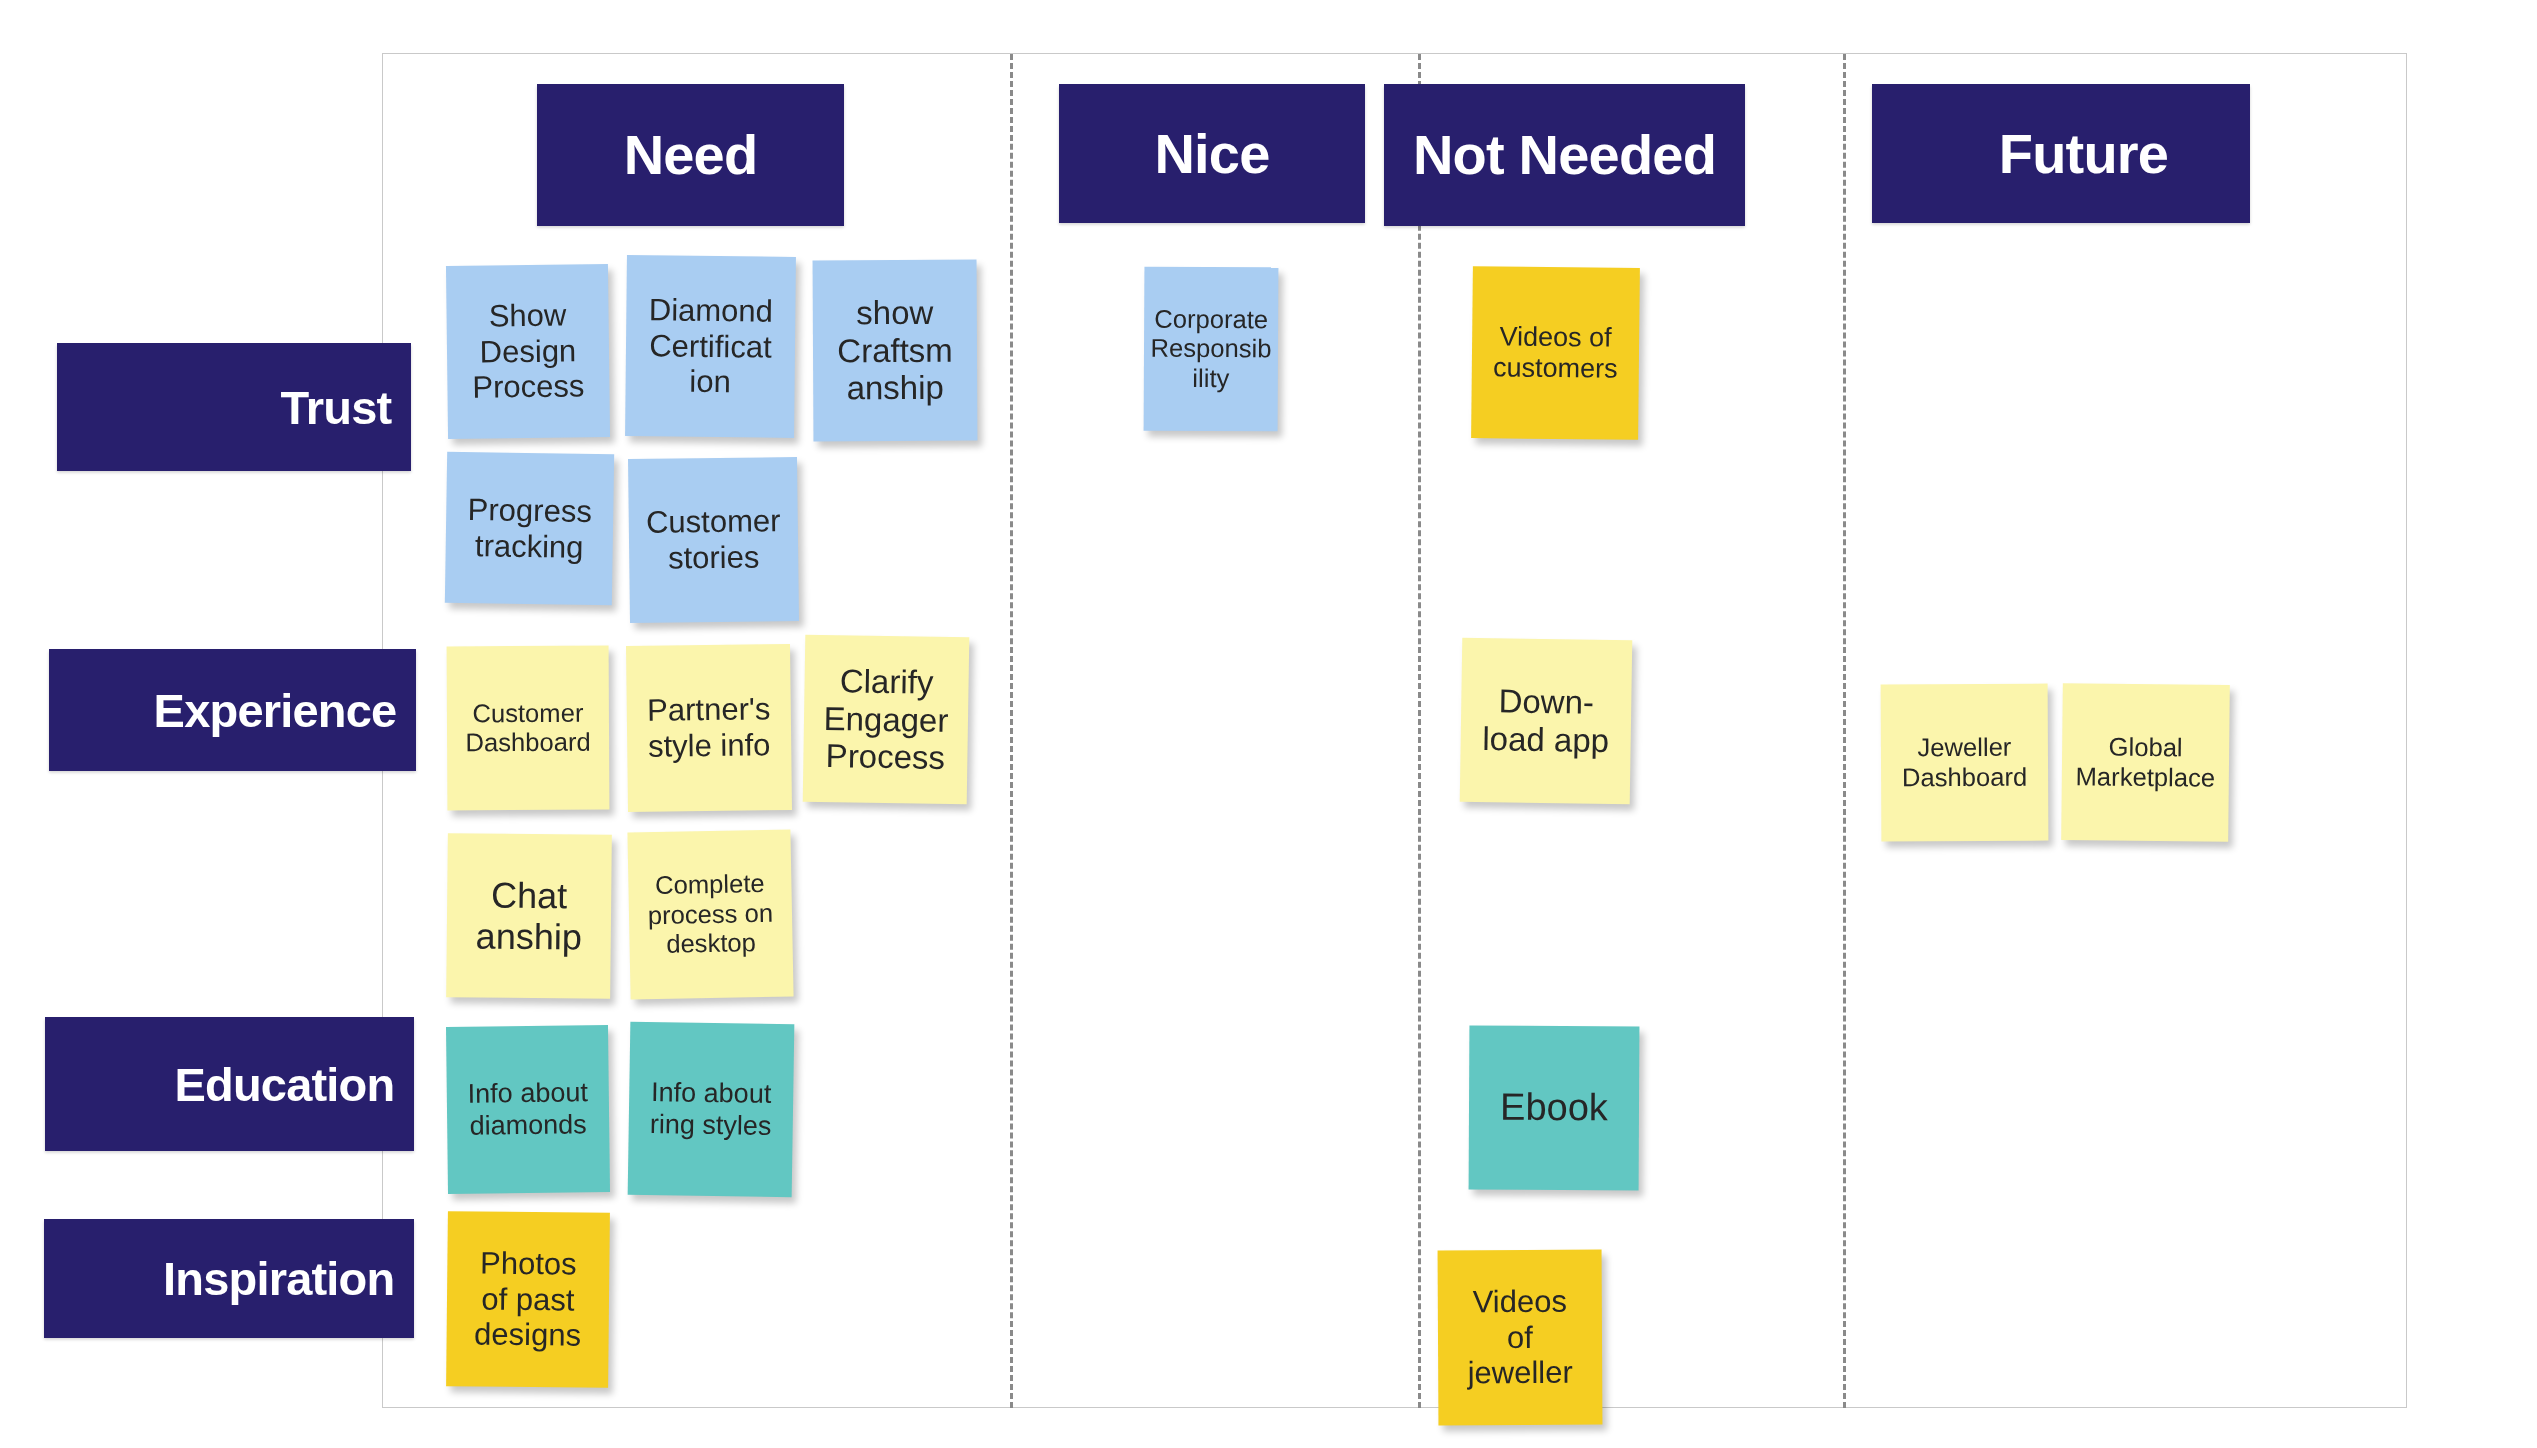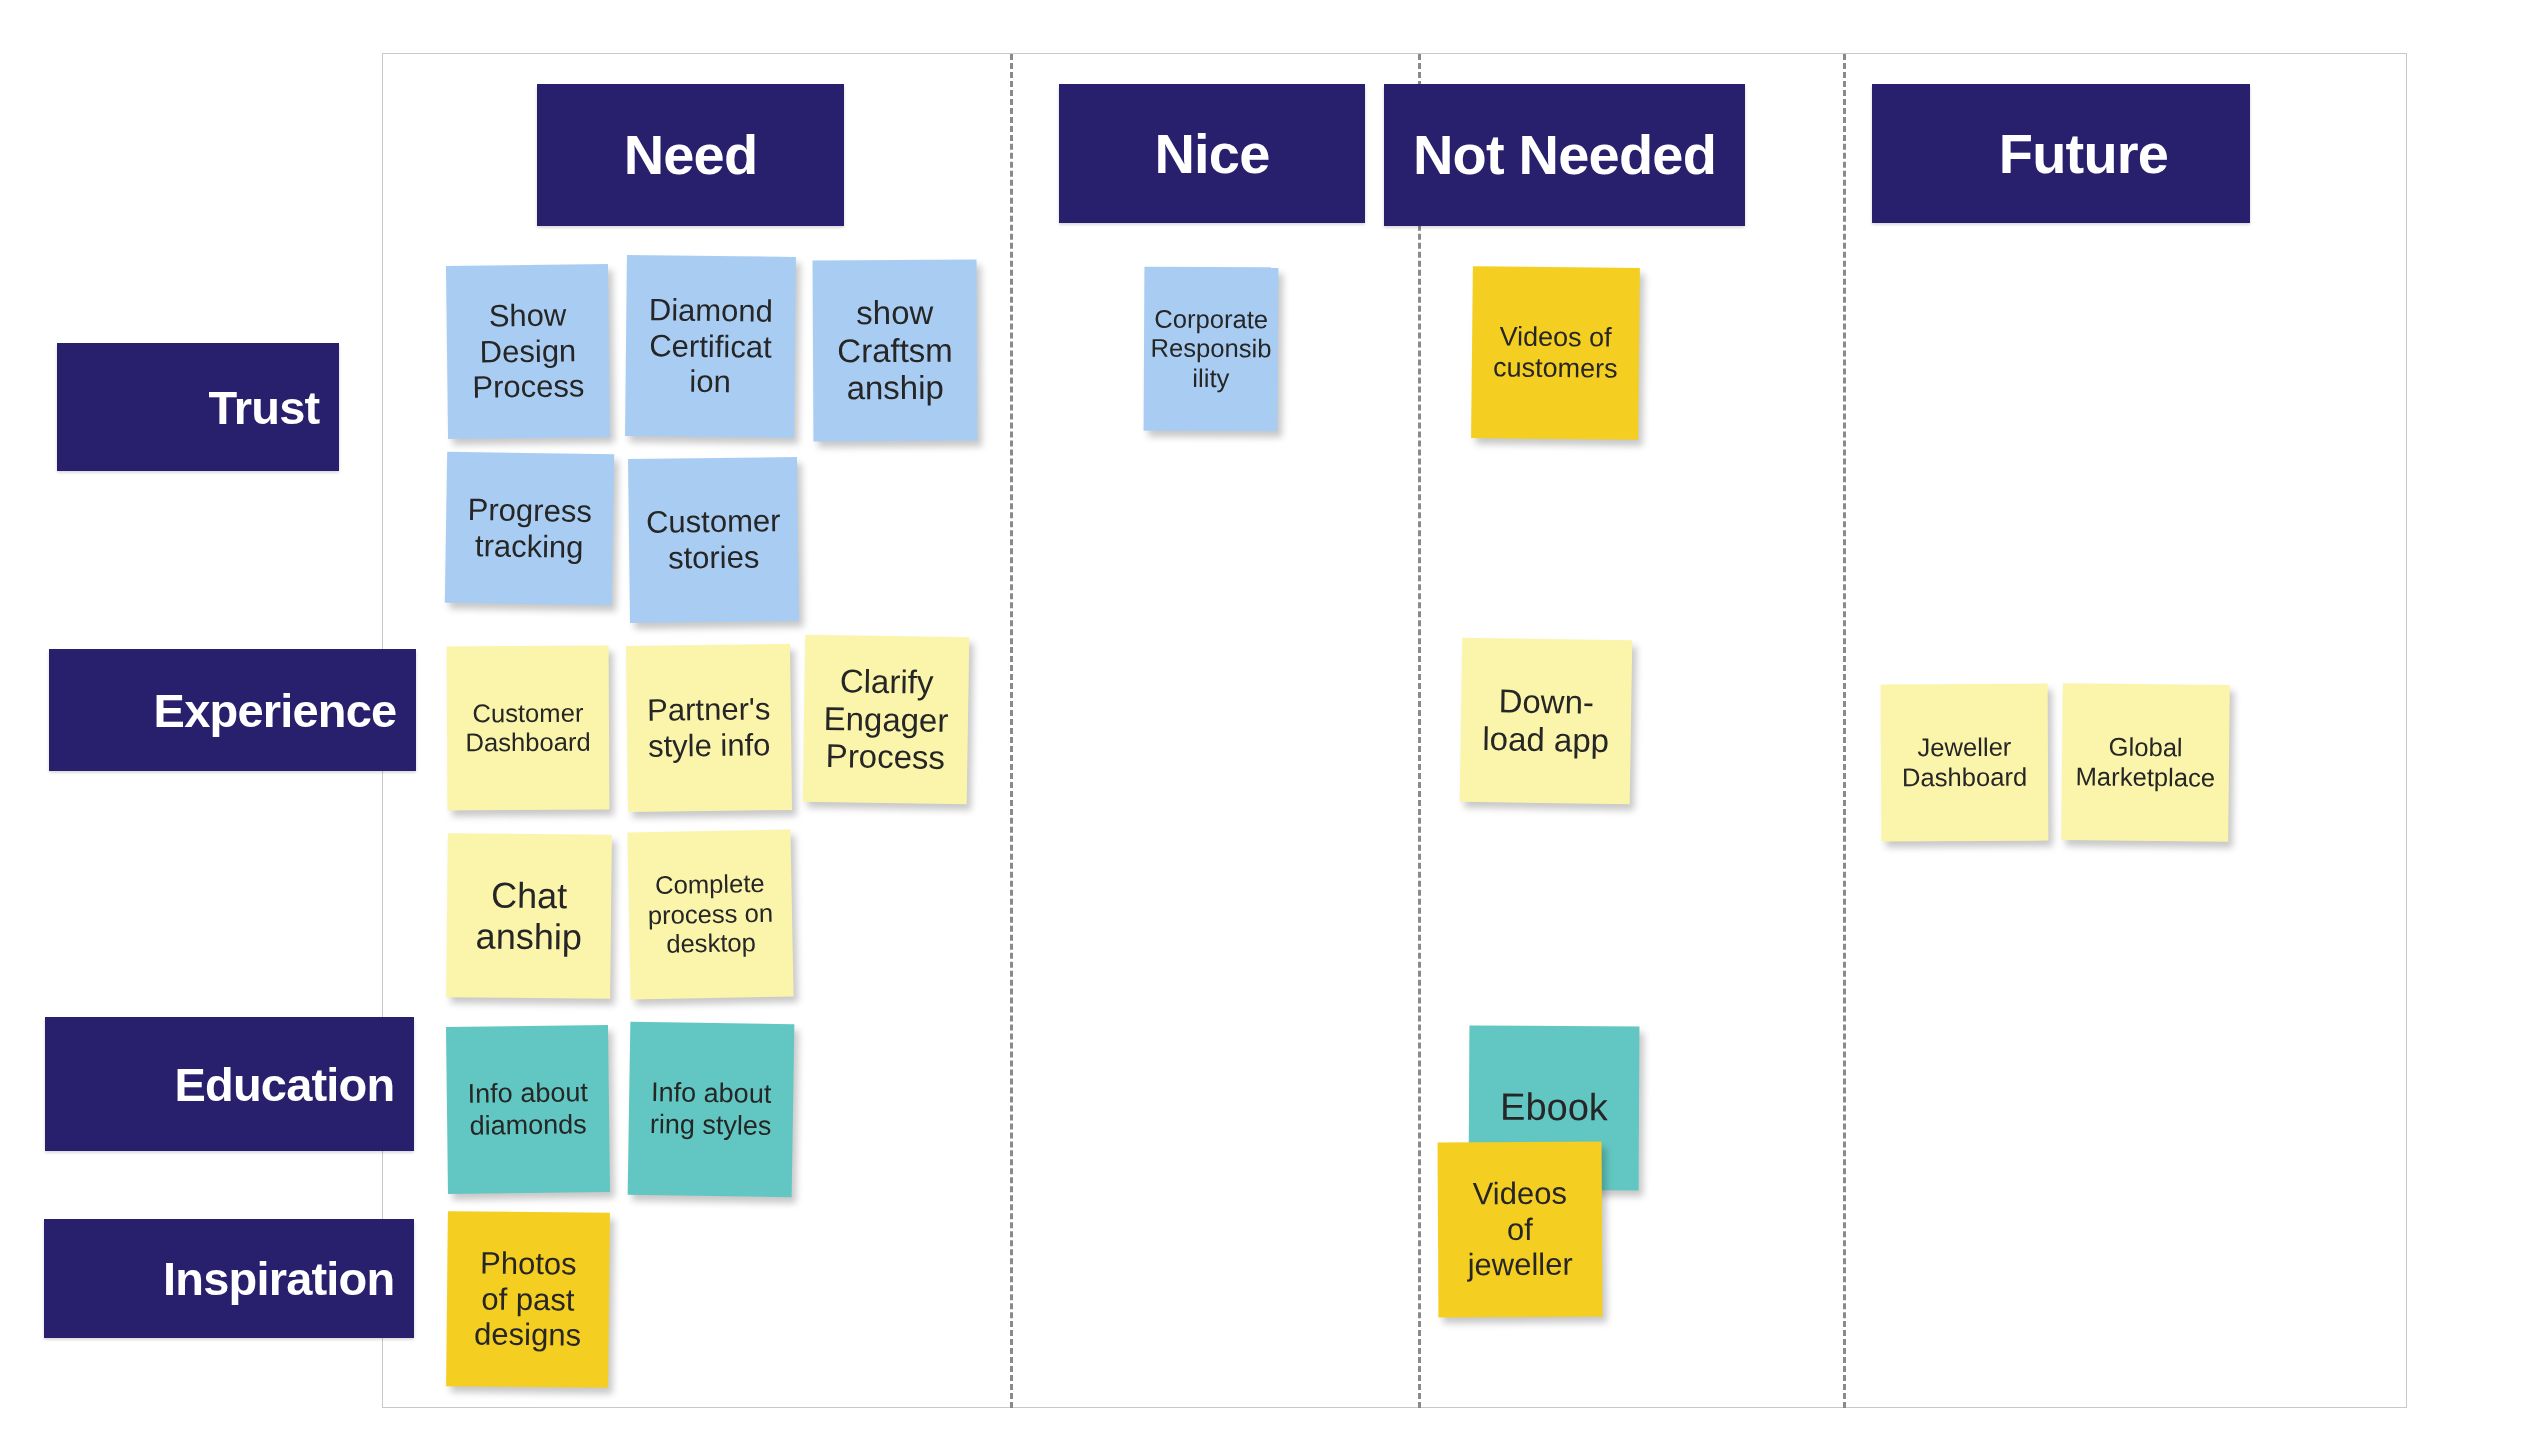--- a/index.html
+++ b/index.html
@@ -78,21 +78,21 @@
       <span style="font-size: 56px;">Nice</span>
     </div>
     <div class="col-header" style="left: 1384px; top: 84px; width: 361px; height: 142px;">
       <span style="font-size: 56px;">Not Needed</span>
     </div>
     <div class="col-header" style="left: 1872px; top: 84px; width: 333px; height: 139px; padding-left: 45px;">
       <span style="font-size: 56px;">Future</span>
     </div>
   </div>
 <div id="rows-layer">
-    <div class="row-label" style="left: 57px; top: 343px; width: 282px; height: 128px;">
+    <div class="row-label" style="left: 57px; top: 343px; width: 354px; height: 128px;">
       <span style="font-size: 47px;">Trust</span>
     </div>
     <div class="row-label" style="left: 49px; top: 649px; width: 367px; height: 122px;">
       <span style="font-size: 47px;">Experience</span>
     </div>
     <div class="row-label" style="left: 45px; top: 1017px; width: 369px; height: 134px;">
       <span style="font-size: 47px;">Education</span>
     </div>
     <div class="row-label" style="left: 44px; top: 1209px; width: 370px; height: 119px; margin-top: 10px;">
       <span style="font-size: 47px;">Inspiration</span>
@@ -174,19 +174,19 @@
 ring styles</span>
     </div>
     <div class="note n-teal tilt-f" style="left: 1438px; top: 1026px; width: 170px; height: 164px;">
       <span style="font-size: 38px;">Ebook</span>
     </div>
     <div class="note n-gold tilt-b" style="left: 447px; top: 1212px; width: 162px; height: 175px;">
       <span style="font-size: 31px;">Photos
 of past
 designs</span>
     </div>
-    <div class="note n-gold tilt-c" style="left: 1438px; top: 1142px; width: 164px; height: 175px;">
+    <div class="note n-gold tilt-c" style="left: 1438px; top: 1250px; width: 164px; height: 175px;">
       <span style="font-size: 31px;">Videos
 of
 jeweller</span>
     </div>
   </div>
 
 
 </body></html>

